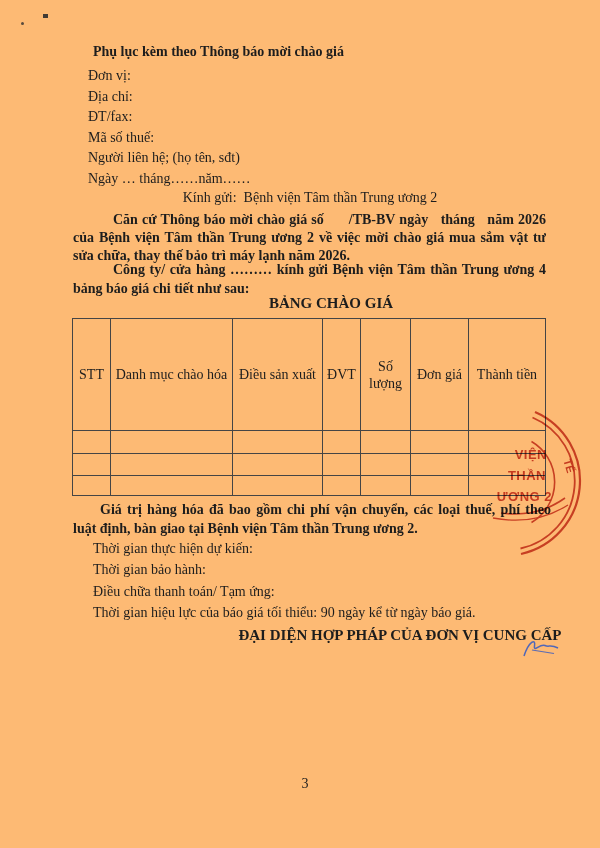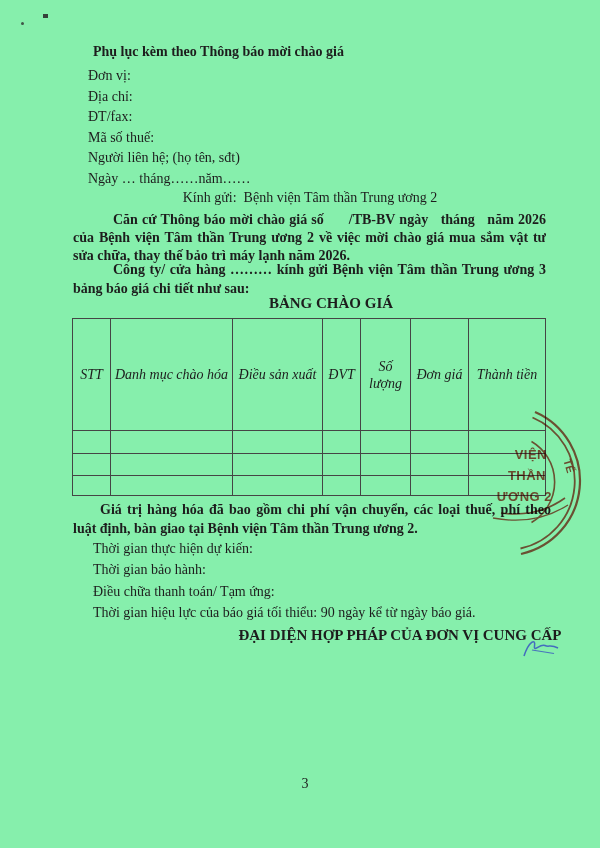--- a/index.html
+++ b/index.html
@@ -1,40 +1,40 @@
 <!DOCTYPE html>
 <html><head>
 <meta charset="utf-8">
 <style>
   * { margin:0; padding:0; box-sizing:border-box; }
   html,body { background:#ffffff; }
   .page {
     position:relative; width:600px; height:848px; margin:0 auto;
-    background:#86efac; overflow:hidden;
+    background:#fdba74; overflow:hidden;
     font-family:"Liberation Serif","DejaVu Serif",serif;
     color:#1d1d1d; font-size:14px;
   }
   .abs { position:absolute; }
 
   .speck { position:absolute; background:#2e2e2e; }
   .speck1 { left:21px; top:22px; width:3px; height:3px; border-radius:50%; opacity:.8; }
   .speck2 { left:43px; top:14px; width:5px; height:4px; opacity:.9; }
 
   .appendix-title { left:93px; top:44px; font-weight:bold; }
   .info-fields { left:88px; top:66px; line-height:20.6px; }
   .recipient { left:10px; top:190px; width:600px; text-align:center; }
 
   .para { text-align:justify;font-weight:bold; }
   .para-intro { left:73px; top:211px; width:473px; line-height:18.2px; text-indent:40px; }
   .para-company { left:73px; top:261px; width:473px; line-height:18.5px; text-indent:40px; }
 
   .table-title { left:31px; top:295px; width:600px; text-align:center; font-weight:bold; font-size:15px; }
 
   table.quote { position:absolute; left:72px; top:318px; width:473px;
-    border-collapse:collapse; table-layout:fixed;font-style:italic; }
+    border-collapse:collapse; table-layout:fixed; }
   table.quote th, table.quote td { border:1px solid #454545; font-weight:normal;
     text-align:center; vertical-align:middle; padding:0 2px; font-size:14px; line-height:17px; }
   tr.hdr { height:112px; }
   tr.r1 { height:23px; } tr.r2 { height:22px; } tr.r3 { height:20px; }
 
   .para-value { left:73px; top:500px; width:478px; line-height:19px; text-indent:27px; }
   .terms { left:93px; top:538px; line-height:21.3px; }
 
   .sig-title { left:198px; top:627px; width:404px; text-align:center; font-weight:bold; font-size:15px; }
   .sig-note { left:170px; top:651px; width:400px; text-align:center; font-style:italic; }
@@ -61,21 +61,21 @@
     <div>ĐT/fax:</div>
     <div>Mã số thuế:</div>
     <div>Người liên hệ; (họ tên, sđt)</div>
     <div>Ngày … tháng……năm……</div>
   </div>
 
   <div class="abs recipient">Kính gửi:&nbsp; Bệnh viện Tâm thần Trung ương 2</div>
 
   <div class="abs para para-intro">Căn cứ Thông báo mời chào giá số &nbsp;&nbsp;&nbsp;&nbsp;&nbsp;/TB-BV ngày &nbsp;&nbsp;tháng &nbsp;&nbsp;năm 2026 của Bệnh viện Tâm thần Trung ương 2 về việc mời chào giá mua sắm vật tư sửa chữa, thay thế bảo trì máy lạnh năm 2026.</div>
 
-  <div class="abs para para-company">Công ty/ cửa hàng ……… kính gửi Bệnh viện Tâm thần Trung ương 3 bảng báo giá chi tiết như sau:</div>
+  <div class="abs para para-company">Công ty/ cửa hàng ……… kính gửi Bệnh viện Tâm thần Trung ương 4 bảng báo giá chi tiết như sau:</div>
 
   <div class="abs table-title">BẢNG CHÀO GIÁ</div>
 
   <table class="quote">
     <colgroup>
       <col style="width:38px">
         <col style="width:122px">
         <col style="width:90px">
       <col style="width:38px">
         <col style="width:50px">

